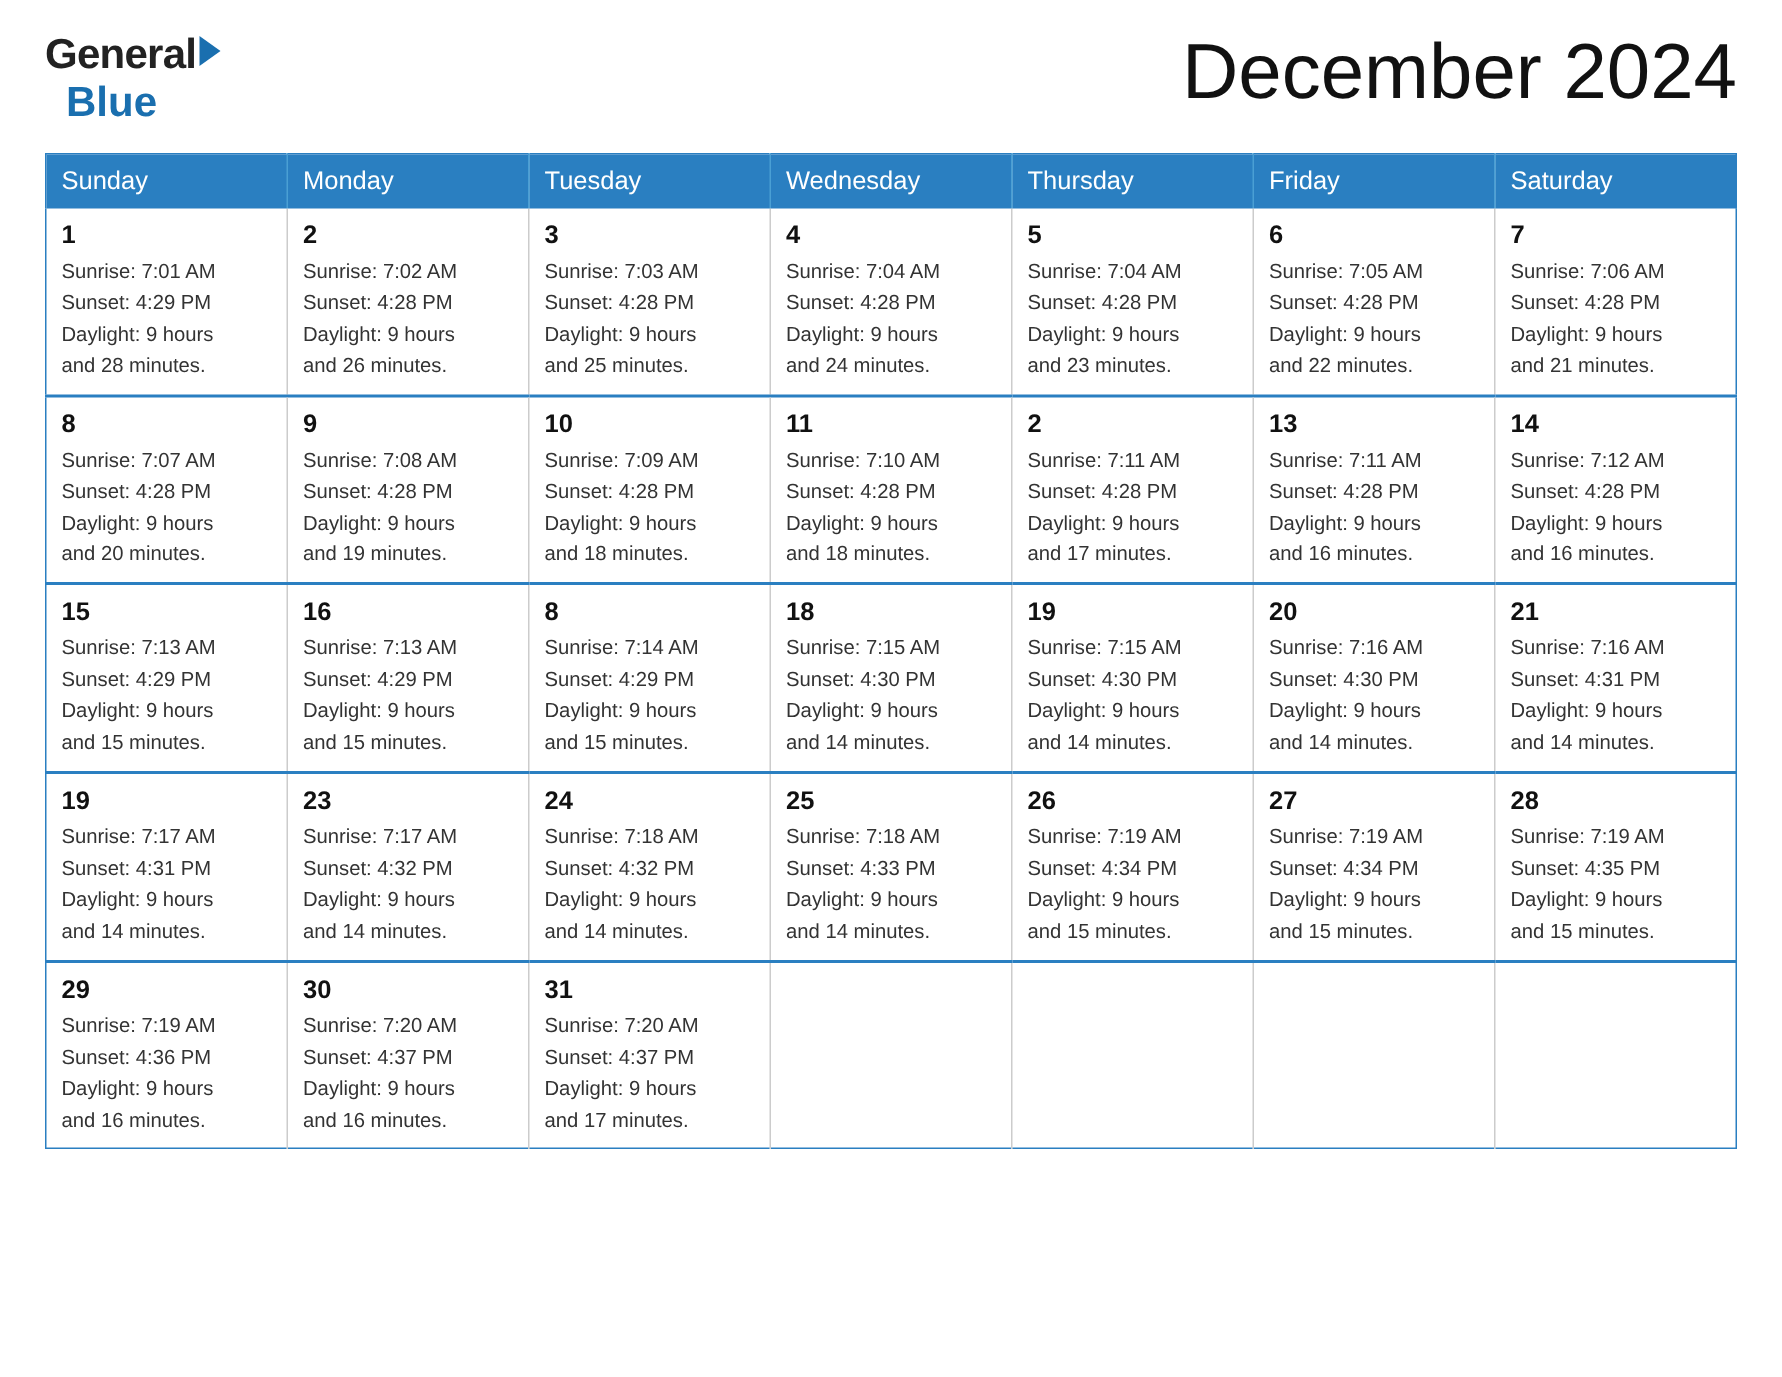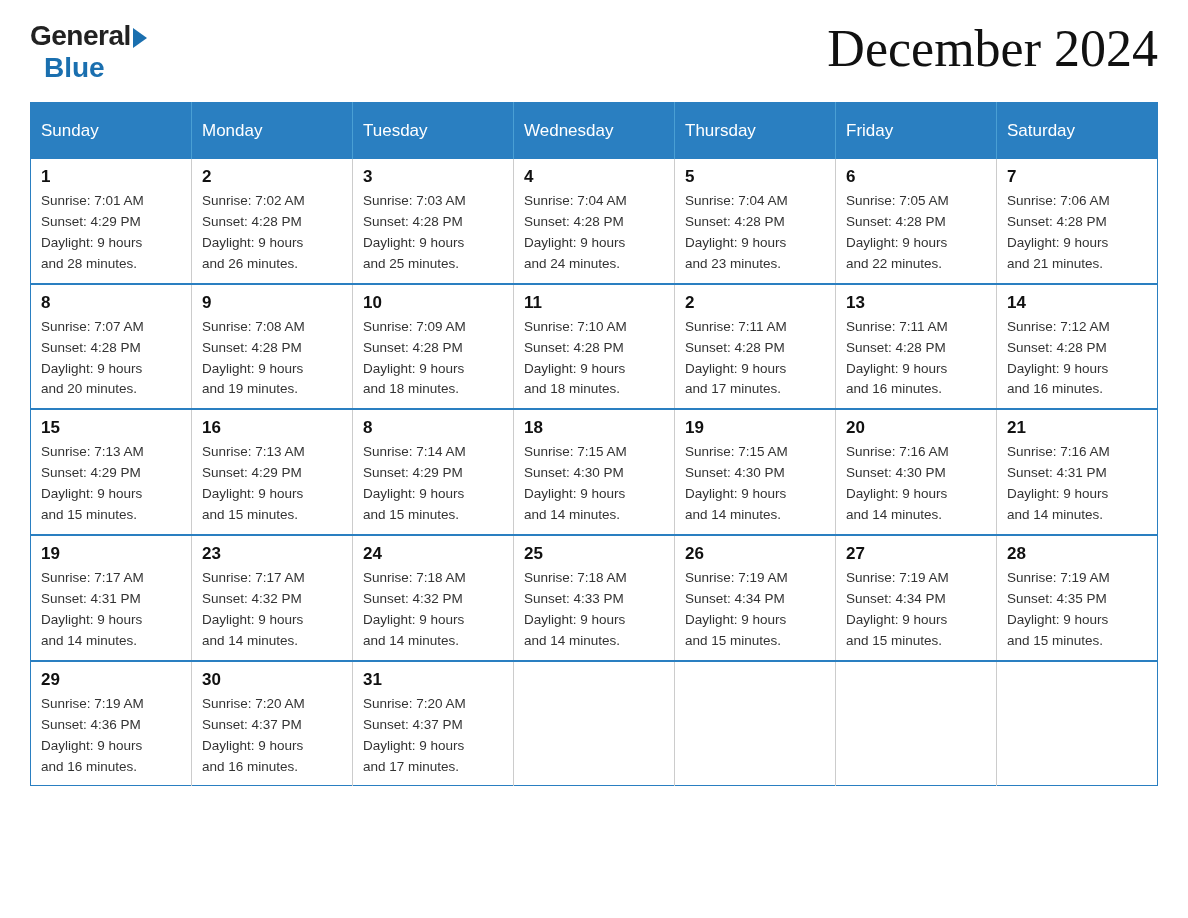--- a/index.html
+++ b/index.html
@@ -17,21 +17,21 @@
       align-items: flex-start;
       margin-bottom: 18px;
     }
     .logo {
       display: flex;
       flex-direction: column;
       align-items: flex-start;
     }
     .logo-top {
       display: flex;
-      align-items: center;
+      align-items: flex-start;
     }
     .logo-general {
       font-size: 28px;
       font-weight: bold;
       color: #222;
       letter-spacing: -0.5px;
     }
     .logo-arrow {
       width: 0;
       height: 0;
@@ -42,21 +42,20 @@
       margin-top: 4px;
     }
     .logo-blue {
       font-size: 28px;
       font-weight: bold;
       color: #1a6faf;
       margin-left: 14px;
     }
     .title-section {
       text-align: center;
-      font-family: Liberation Serif, serif;
     }
     .month-title {
       font-size: 52px;
       font-weight: normal;
       color: #111;
       line-height: 1.1;
     }
     .location-title {
       font-size: 22px;
       color: #333;
@@ -65,21 +64,21 @@
     .calendar-table {
       width: 100%;
       border-collapse: collapse;
       border: 1px solid #2a7fc1;
     }
     .calendar-table th {
       background-color: #2a7fc1;
       color: #fff;
       font-size: 17px;
       font-weight: normal;
-      padding: 18px 10px;
+      padding: 8px 10px;
       text-align: left;
       border-right: 1px solid #4a9fd4;
     }
     .calendar-table th:last-child {
       border-right: none;
     }
     .calendar-table td {
       vertical-align: top;
       padding: 8px 10px;
       border-right: 1px solid #ccc;

